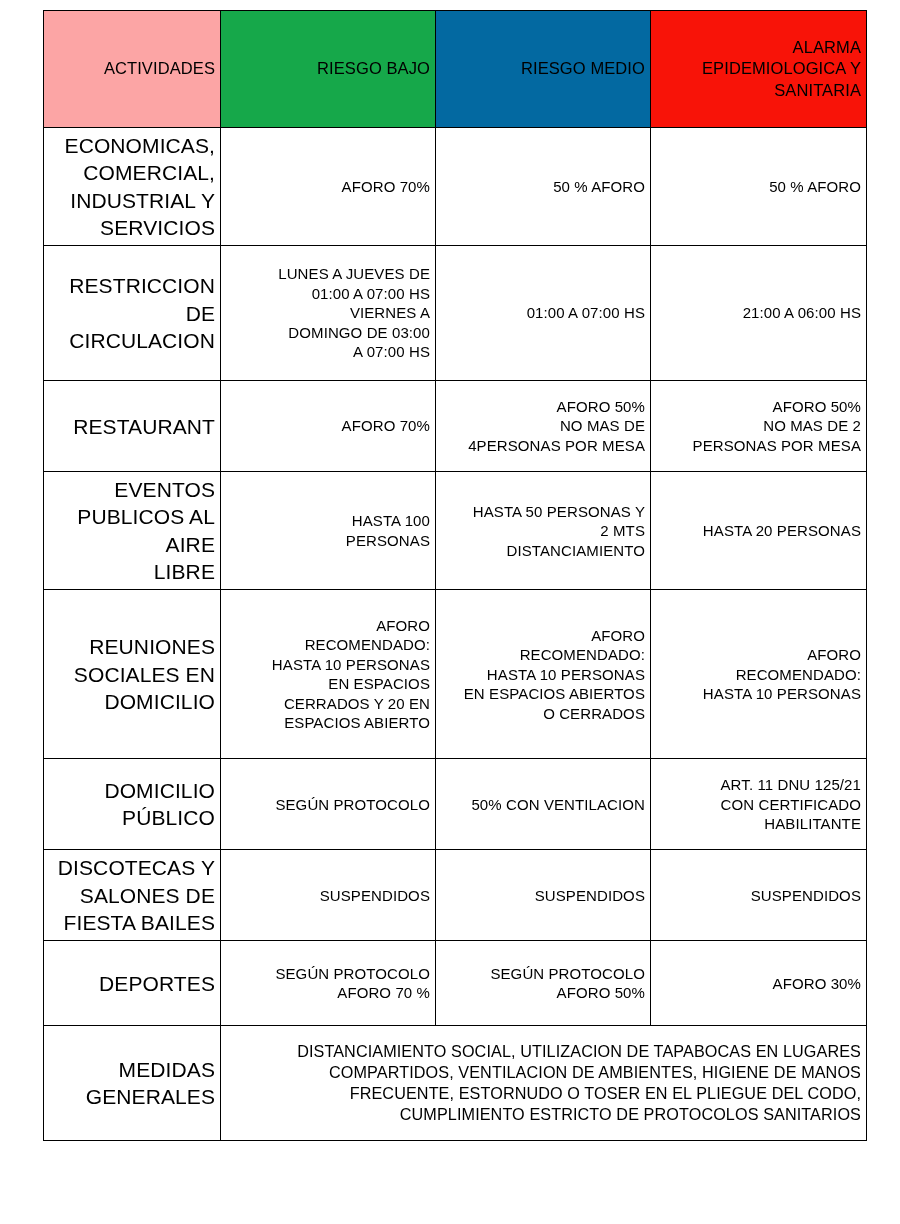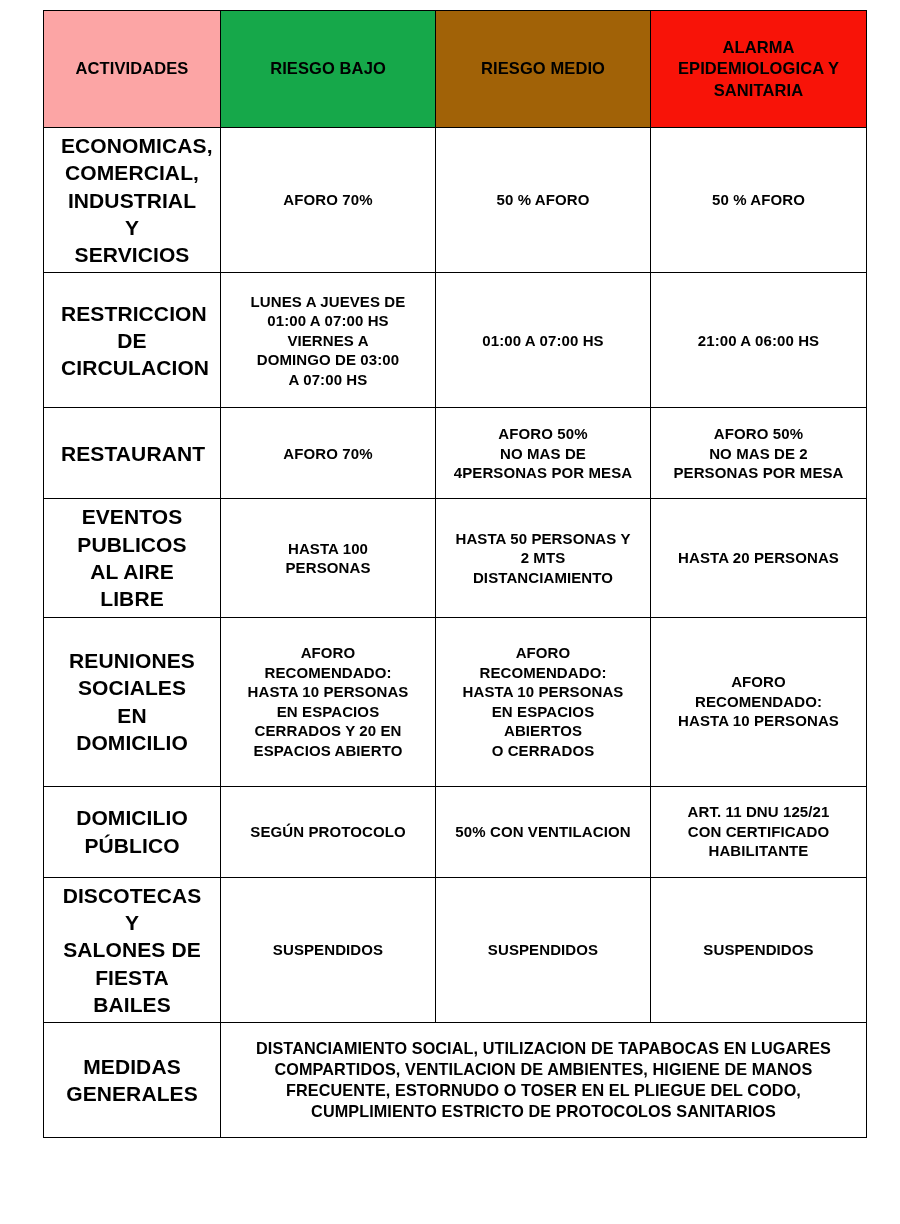--- a/index.html
+++ b/index.html
@@ -26,43 +26,43 @@
     left: 43px;
     top: 10px;
     width: 823px;
     border-collapse: collapse;
     table-layout: fixed;
     background: #ffffff;
   }
   table.risk-table td,
   table.risk-table th {
     border: 1.6px solid #000000;
-    text-align: center;
+    text-align: right;
     vertical-align: middle;
-    padding: 4px 17px;
-    font-weight: bold;
+    padding: 4px 5px;
+    font-weight: normal;
     line-height: 1.30;
     letter-spacing: 0.1px;
     white-space: pre-line;
   }
   col.c-act { width: 177px; }
   col.c-low { width: 215px; }
   col.c-med { width: 215px; }
   col.c-alarm { width: 216px; }
 
   thead th {
     font-weight: bold;
     font-size: 16.5px;
     letter-spacing: 0.3px;
     height: 108px;
     line-height: 1.35;
   }
   th.h-act      { background: #fca5a5; }
   th.h-low      { background: #16a84a; }
-  th.h-med      { background: #a16207; }
+  th.h-med      { background: #0369a1; }
   th.h-alarm    { background: #f81308; }
 
   tbody td {
     font-size: 15px;
   }
   td.act-cell {
     font-size: 21px;
   }
   tr.r-econ td       { height: 104px; }
   tr.r-restr td      { height: 126px; }
@@ -172,20 +172,28 @@
 HABILITANTE</td>
       </tr>
       <tr class="r-disco">
         <td class="act-cell">DISCOTECAS Y
 SALONES DE
 FIESTA BAILES</td>
         <td>SUSPENDIDOS</td>
         <td>SUSPENDIDOS</td>
         <td>SUSPENDIDOS</td>
       </tr>
+      <tr class="r-dep">
+        <td class="act-cell">DEPORTES</td>
+        <td>SEGÚN PROTOCOLO
+AFORO 70 %</td>
+        <td>SEGÚN PROTOCOLO
+AFORO 50%</td>
+        <td>AFORO 30%</td>
+      </tr>
       <tr class="r-medidas">
         <td class="act-cell">MEDIDAS
 GENERALES</td>
         <td class="medidas-text" colspan="3">DISTANCIAMIENTO SOCIAL, UTILIZACION DE TAPABOCAS EN LUGARES
 COMPARTIDOS, VENTILACION DE AMBIENTES, HIGIENE DE MANOS
 FRECUENTE, ESTORNUDO O TOSER EN EL PLIEGUE DEL CODO,
 CUMPLIMIENTO ESTRICTO DE PROTOCOLOS SANITARIOS</td>
       </tr>
     </tbody>
   </table>

